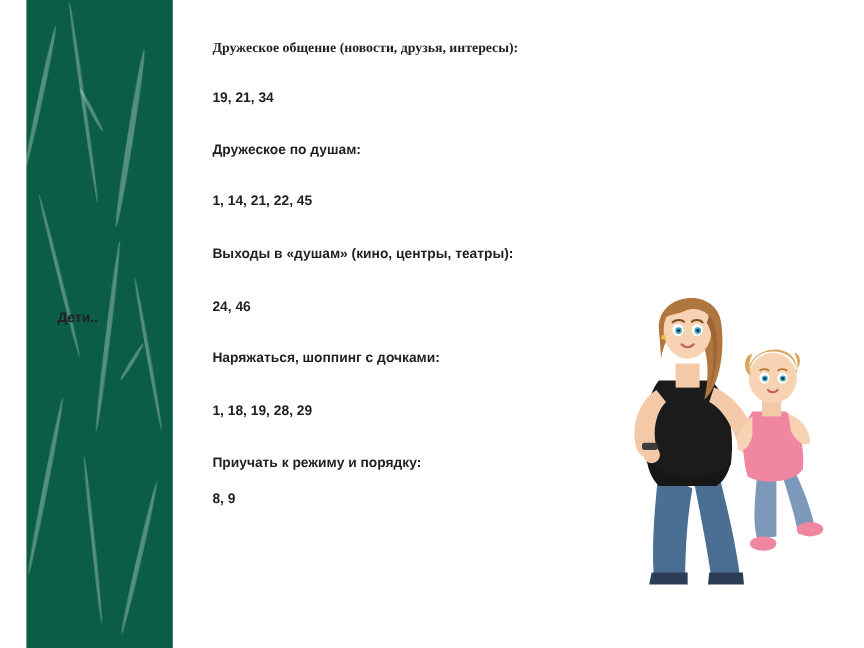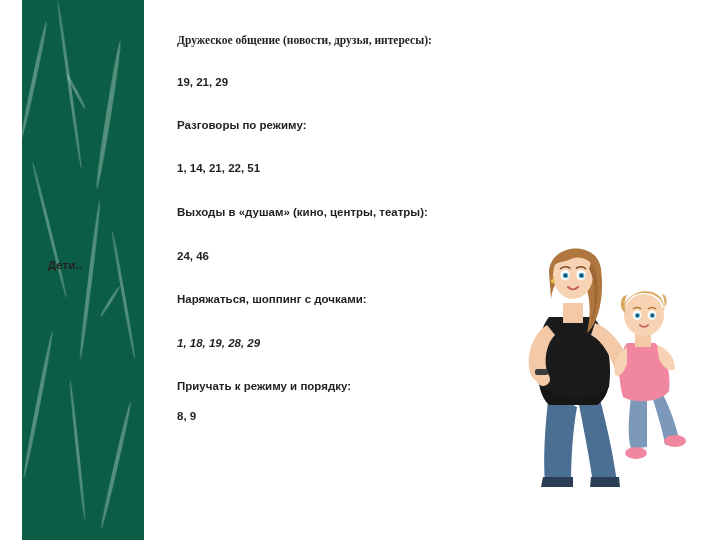--- a/index.html
+++ b/index.html
@@ -59,21 +59,21 @@
     position: absolute;
     white-space: nowrap;
   }
   .l0 { top: 34px; font-family: Liberation Serif, serif; }
   .l1 { top: 76px; }
   .l2 { top: 119px; }
   .l3 { top: 162px; }
   .l4 { top: 206px; }
   .l5 { top: 250px; }
   .l6 { top: 293px; text-align: right; }
-  .l7 { top: 337px; font-style: italic; }
+  .l7 { top: 337px; }
   .l8 { top: 380px; }
   .l9 { top: 410px; }
 
   .deti {
     position: absolute;
     left: 48px;
     top: 259px;
     font-size: 11.5px;
     font-weight: bold;
     color: #231f20;
@@ -104,23 +104,23 @@
     <div class="vein" style="left:54px; top:380px; width:3px; height:140px; transform:rotate(-6deg);"></div>
     <div class="vein" style="left:92px; top:400px; width:4px; height:130px; transform:rotate(13deg);"></div>
     <div class="vein" style="left:34px; top:90px; width:40px; height:3px; transform:rotate(62deg);"></div>
     <div class="vein" style="left:70px; top:300px; width:36px; height:3px; transform:rotate(-58deg);"></div>
   </div>
 
   <div class="deti">Дети..</div>
 
   <div class="content">
     <div class="line l0">Дружеское общение (новости, друзья, интересы):</div>
-    <div class="line l1">19, 21, 29</div>
-    <div class="line l2">Разговоры по режиму:</div>
-    <div class="line l3">1, 14, 21, 22, 51</div>
+    <div class="line l1">19, 21, 34</div>
+    <div class="line l2">Дружеское по душам:</div>
+    <div class="line l3">1, 14, 21, 22, 45</div>
     <div class="line l4">Выходы в «душам» (кино, центры, театры):</div>
     <div class="line l5">24, 46</div>
     <div class="line l6">Наряжаться, шоппинг с дочками:</div>
     <div class="line l7">1, 18, 19, 28, 29</div>
     <div class="line l8">Приучать к режиму и порядку:</div>
     <div class="line l9">8, 9</div>
   </div>
 
   <div class="illus">
     <svg width="200" height="265" viewBox="0 0 200 265" xmlns="http://www.w3.org/2000/svg">

